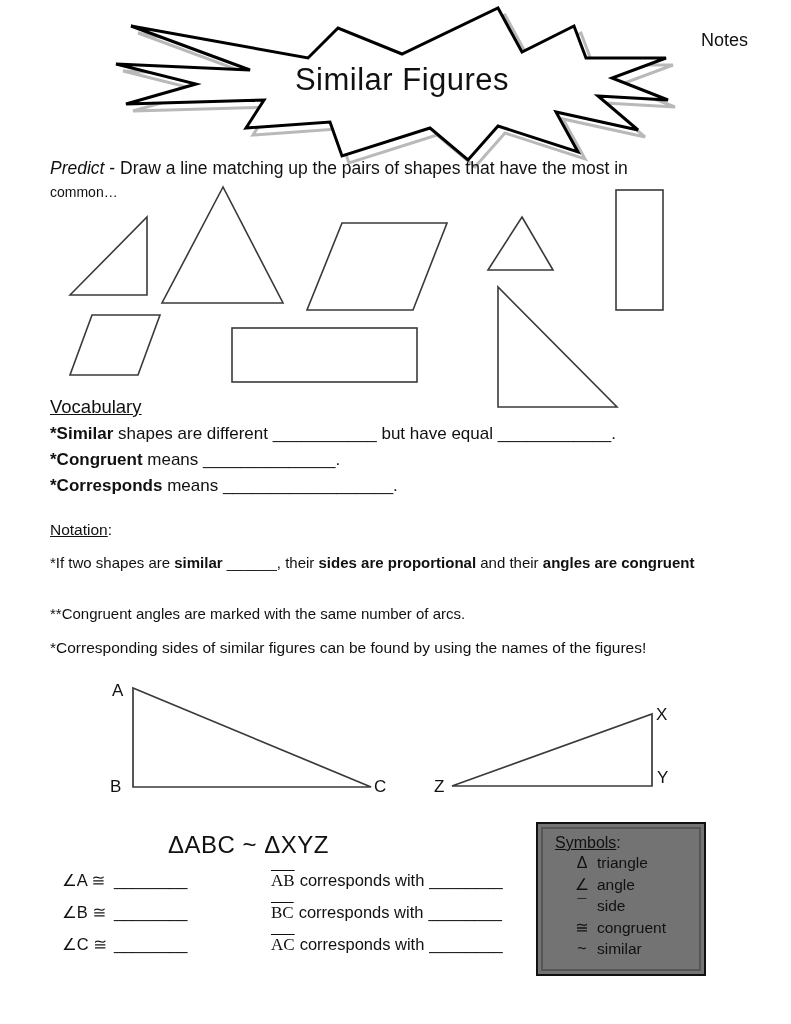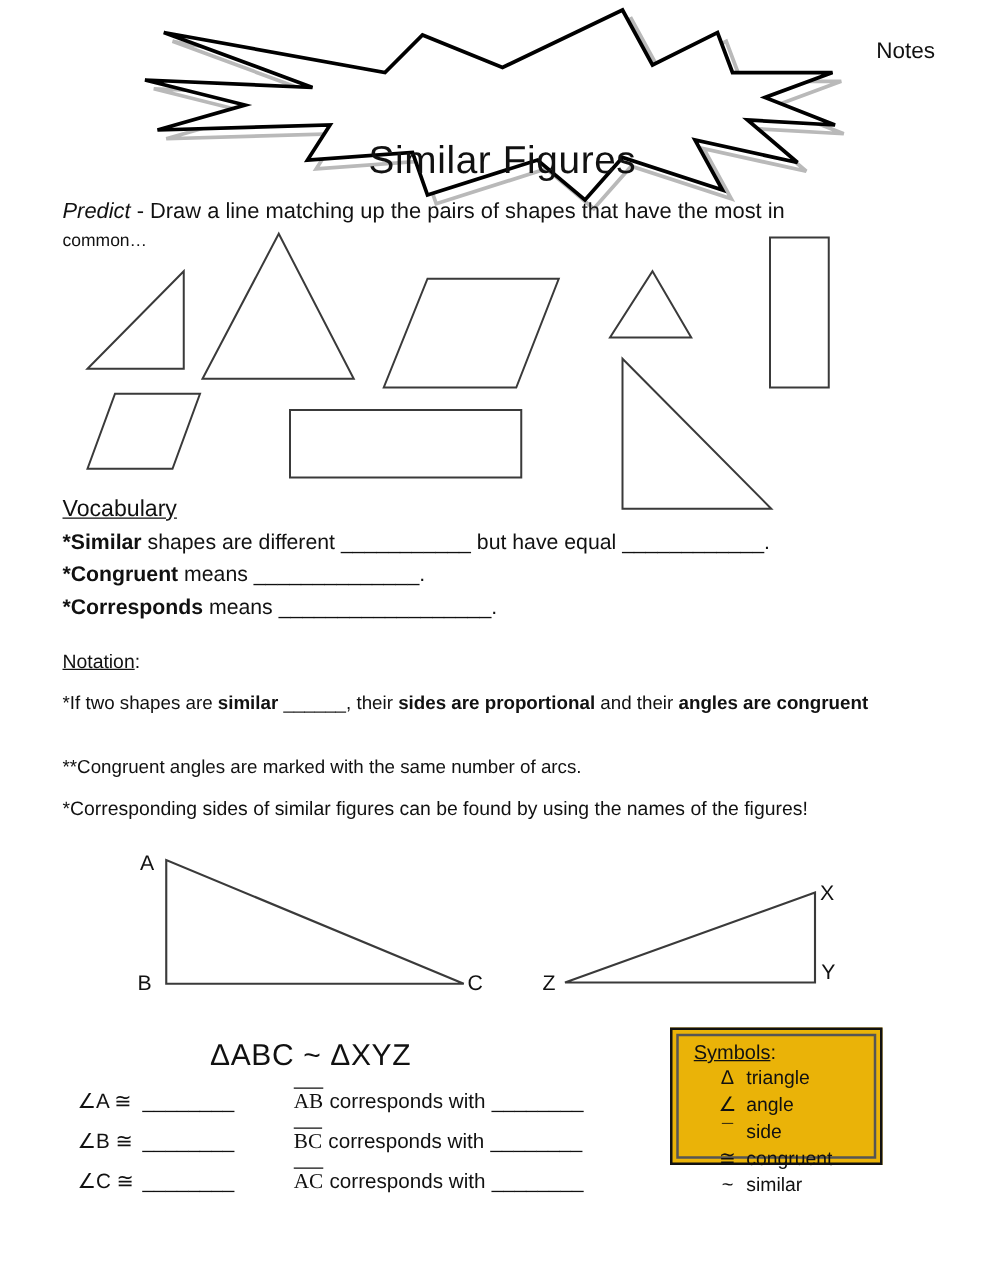--- a/index.html
+++ b/index.html
@@ -5,43 +5,43 @@
   html,body{margin:0;padding:0;background:#fff;}
   .page{position:relative;width:791px;height:1024px;background:#fff;overflow:hidden;
         font-family:"Liberation Sans",sans-serif;color:#111;}
   .abs{position:absolute;}
   svg.art{position:absolute;left:0;top:0;width:791px;height:1024px;}
   .burst{fill:#fff;stroke:#000;stroke-width:3;stroke-linejoin:miter;}
   .burst-shadow{fill:none;stroke:#b9b9b9;stroke-width:3;}
   .shape polygon,.shape rect{fill:#fff;stroke:#3a3a3a;stroke-width:1.6;}
   .tri polygon{fill:none;stroke:#3a3a3a;stroke-width:1.7;}
   .notes{left:701px;top:30px;font-size:18px;}
-  .title{left:252px;top:62px;width:300px;text-align:center;font-size:31px;letter-spacing:.5px;margin-top:48px;}
+  .title{left:252px;top:62px;width:300px;text-align:center;font-size:31px;letter-spacing:.5px;}
   .predict1{left:50px;top:158px;font-size:17.5px;}
   .predict1 .it{font-style:italic;}
   .predict2{left:50px;top:184px;font-size:14px;}
   .vhead{left:50px;top:396px;font-size:18.5px;text-decoration:underline;}
   .vline{left:50px;font-size:17px;}
   .vl1{top:424px;} .vl2{top:450px;} .vl3{top:476px;}
   b.term{font-weight:bold;}
   .nhead{left:50px;top:521px;font-size:15.5px;}
   .nhead .u{text-decoration:underline;}
   .nline{left:50px;font-size:15px;width:715px;}
   .nl1{top:554px;} .nl2{top:583px;} .nl3{top:605px;}
   .nl4{top:639px;font-size:15.5px;font-weight:normal;width:720px;}
   .vtx{font-size:17px;}
   .stmt{left:168px;top:831px;font-size:24px;letter-spacing:.5px;}
   .arow{left:62px;font-size:16.5px;}
   .arow .alabel{display:inline-block;width:52px;}
   .srow{left:235px;font-size:16.5px;}
-  .seg{font-family:"Liberation Serif",serif;text-decoration:overline;font-size:17px;margin-right:5px;}
+  .seg{font-family:"Liberation Serif",serif;text-decoration:overline;font-size:17px;margin-right:5px;margin-left:36px;}
   .srow .blank{margin-left:5px;}
   .r1{top:871px;} .r2{top:903px;} .r3{top:935px;}
-  .symbox{left:536px;top:822px;width:170px;height:110px;border:2px solid #111;
-          padding:3px;box-sizing:border-box;background:#eab308;}
+  .symbox{left:536px;top:822px;width:170px;height:154px;border:2px solid #111;
+          padding:3px;box-sizing:border-box;background:#737373;}
   .symbox-inner{width:100%;height:100%;border:2px solid #555;box-sizing:border-box;
           padding:5px 0 0 12px;}
   .shead{font-size:16px;}
   .shead .u{text-decoration:underline;}
   .sitem{line-height:21.5px;font-size:15.5px;padding-left:12px;}
   .sitem .sym{display:inline-block;width:30px;text-align:center;font-size:16px;}
 </style>
 </head>
 <body>
 

